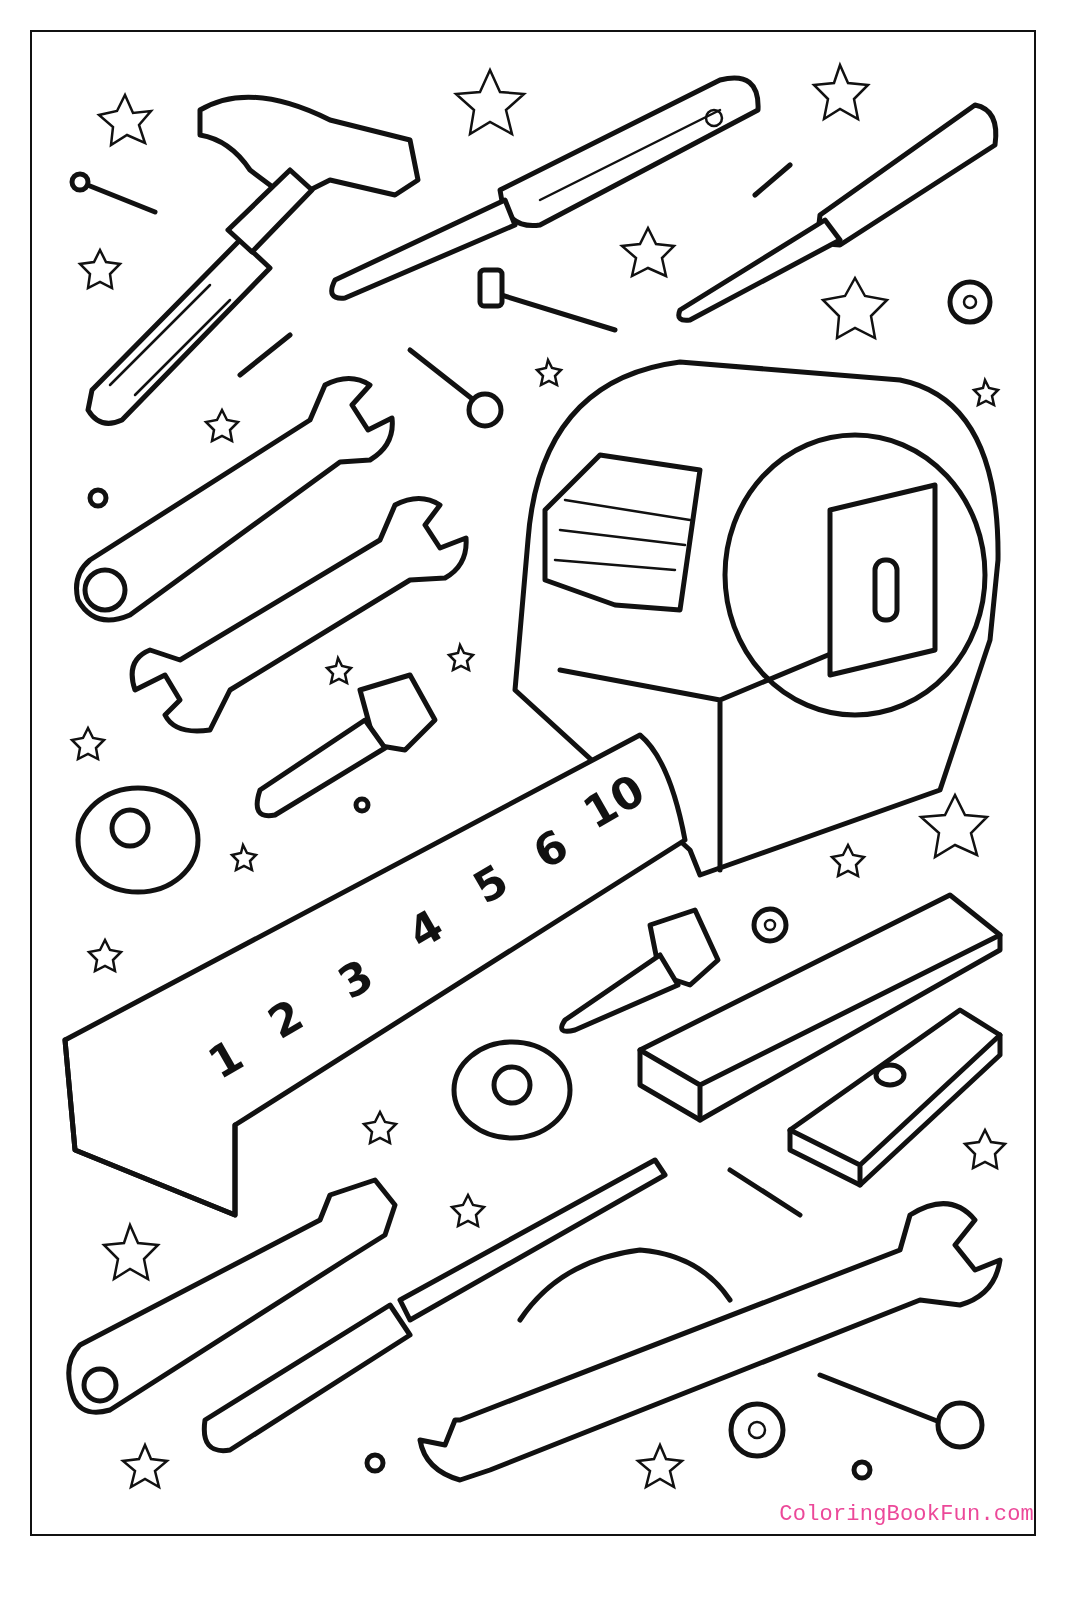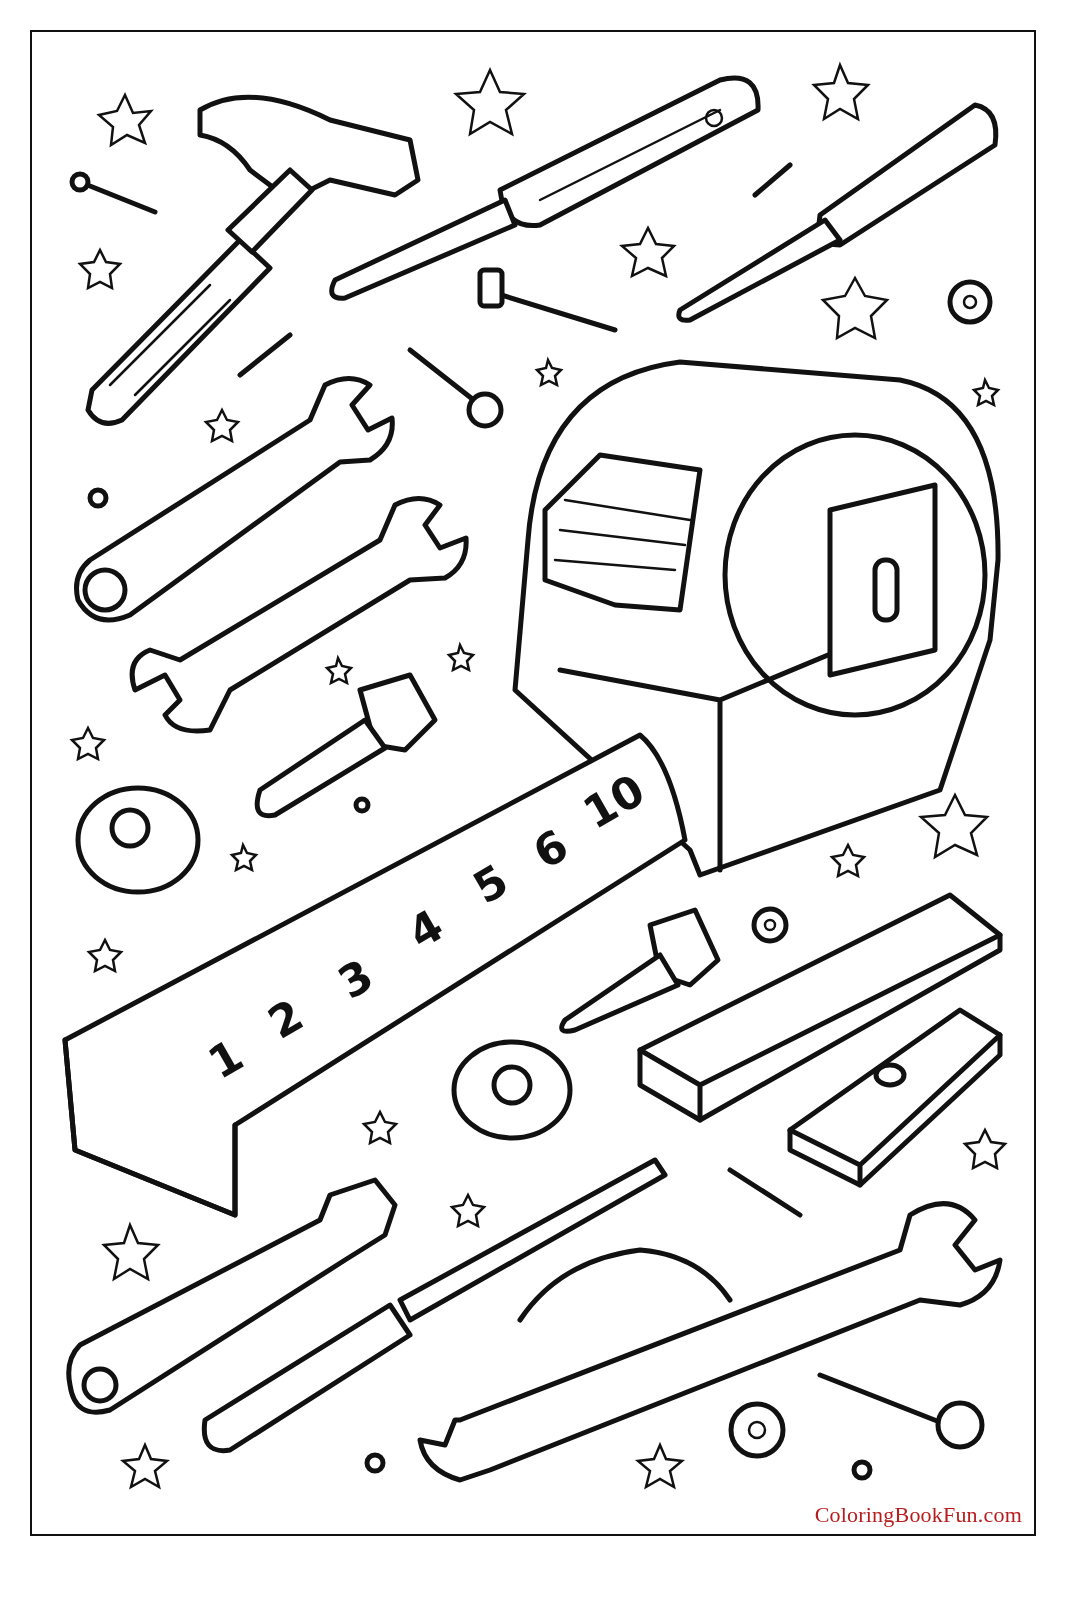--- a/index.html
+++ b/index.html
@@ -1,19 +1,19 @@
 <!DOCTYPE html>
 <html><head>
 <meta charset="utf-8">
 <style>
   html, body { margin: 0; padding: 0; background: #ffffff; }
   body { width: 1090px; height: 1602px; position: relative; overflow: hidden; font-family: "DejaVu Sans", sans-serif; }
   .page-frame { position: absolute; left: 30px; top: 30px; width: 1006px; height: 1506px; border: 2px solid #111; box-sizing: border-box; }
   svg.art { position: absolute; left: 0; top: 0; }
-  .watermark { position: absolute; right: 68px; top: 1502px; font-size: 22px; color: #b91c1c; font-family: Liberation Serif, serif; letter-spacing: 0.2px; }
+  .watermark { position: absolute; right: 56px; top: 1502px; font-size: 22px; color: #ec4899; font-family: Liberation Mono, monospace; letter-spacing: 0.2px; }
   .ink { fill: none; stroke: #111; stroke-width: 5; stroke-linejoin: round; stroke-linecap: round; }
   .thin { fill: none; stroke: #111; stroke-width: 2.5; stroke-linecap: round; }
   .fillw { fill: #fff; stroke: #111; stroke-width: 5; stroke-linejoin: round; }
   .num { font-family: "DejaVu Sans", sans-serif; font-weight: bold; font-size: 44px; fill: #111; }
 </style>
 </head>
 <body>
 
 <div class="page-frame"></div>
 

